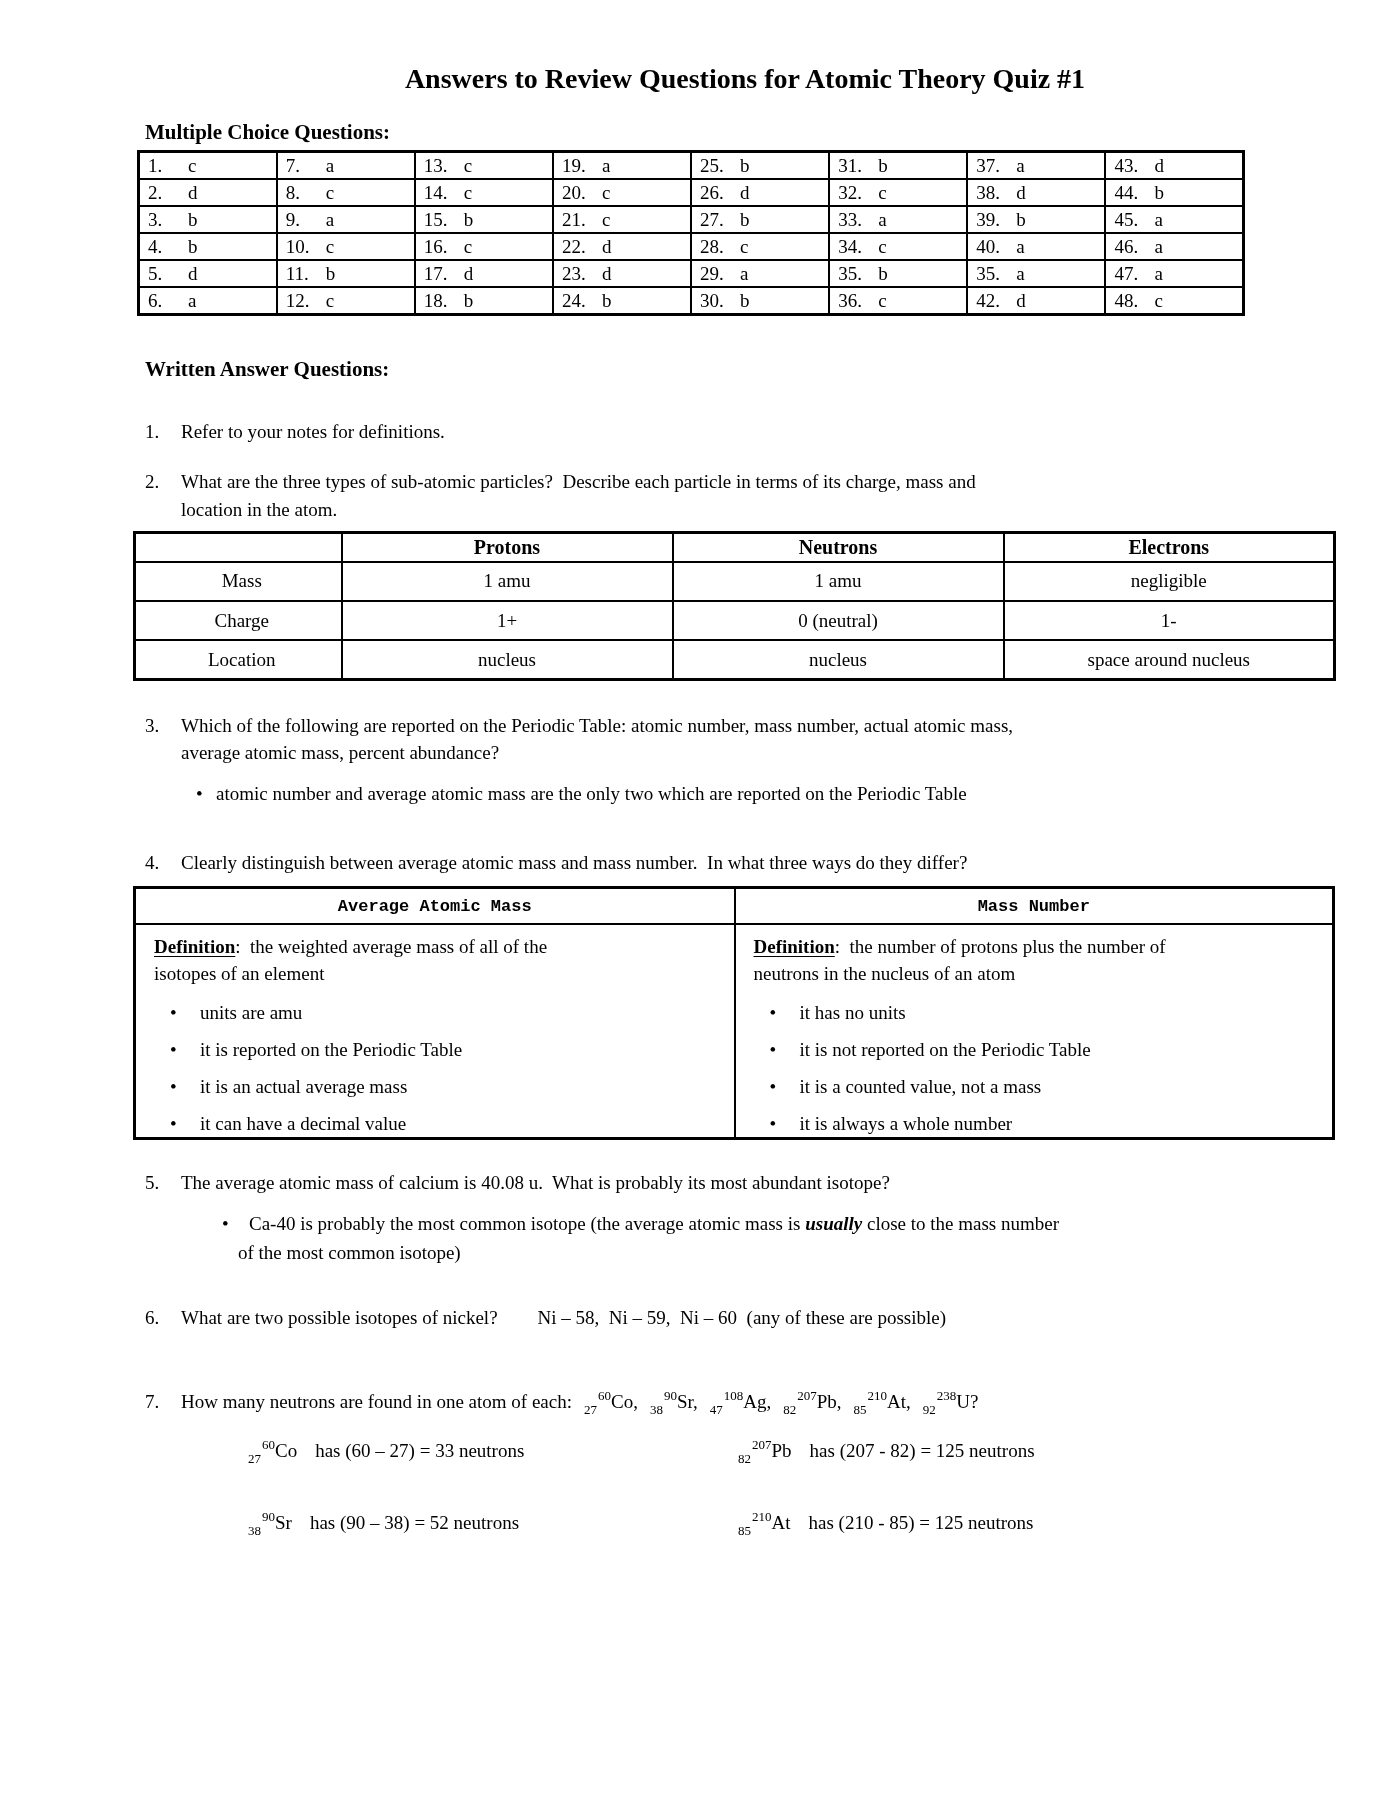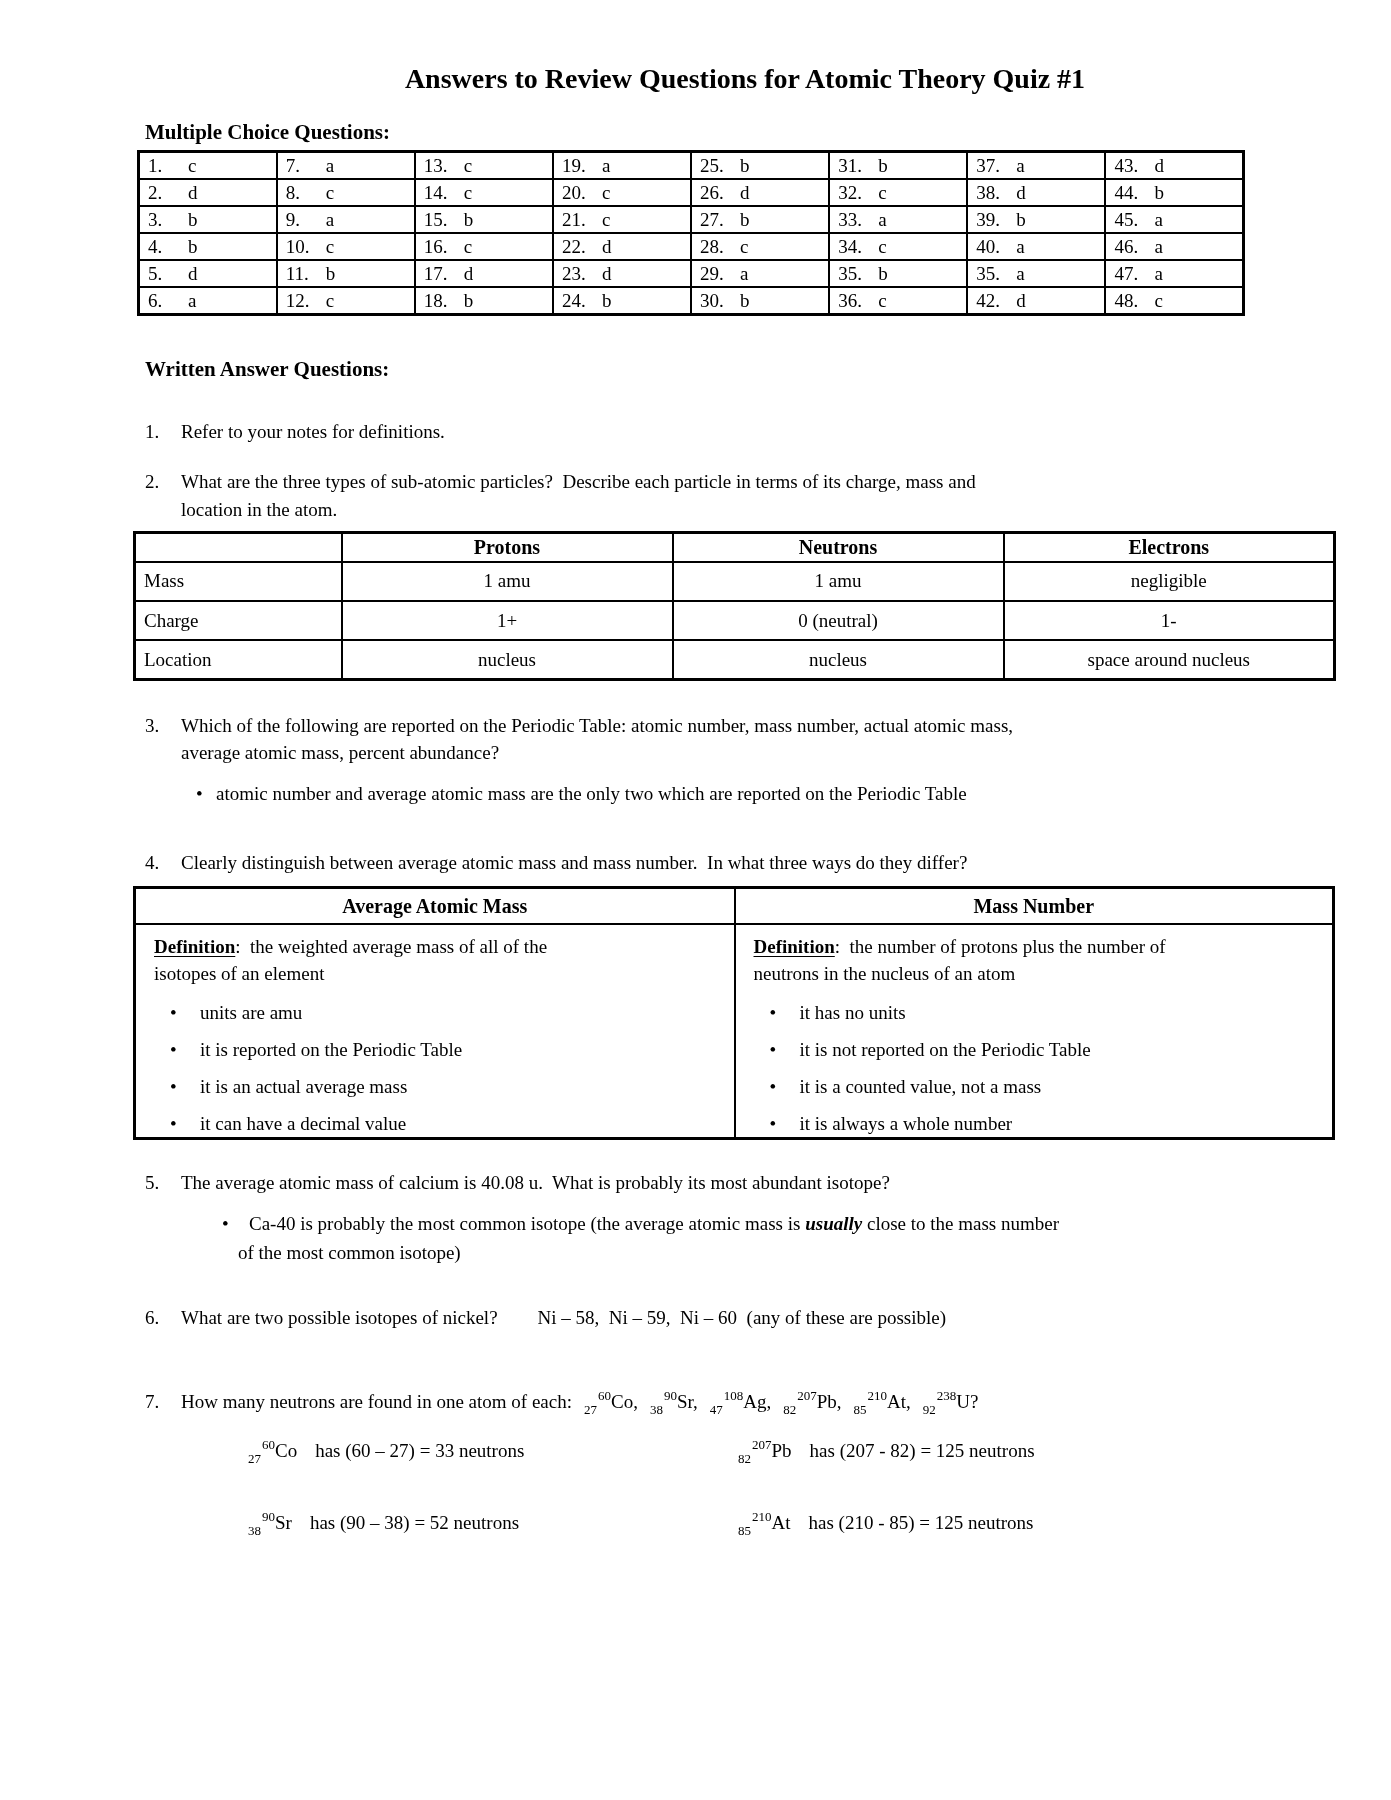--- a/index.html
+++ b/index.html
@@ -17,28 +17,28 @@
   .mc-num{display:inline-block;width:40px;}
 
   .q{left:145px;line-height:28px;}
   .qn{display:inline-block;width:36px;vertical-align:top;}
   .qt{display:inline-block;vertical-align:top;}
   .line{white-space:pre;}
 
   .p-table{left:133px;top:531px;width:1200px;height:150px;border:3px solid #000;table-layout:fixed;}
   .p-table th,.p-table td{border:2px solid #000;font-size:19px;}
   .p-table th{font-size:20px;}
-  .p-table .lab{text-align:left;padding-left:8px;font-weight:normal;}
+  .p-table .lab{text-align:center;padding-left:8px;font-weight:normal;}
   .p-table .val{text-align:center;}
 
   .bullet-row{line-height:28px;}
   .blt{display:inline-block;width:20px;vertical-align:top;}
 
   .cmp-table{left:133px;top:886px;width:1199px;height:252px;border:3px solid #000;table-layout:fixed;}
-  .cmp-table th{border:2px solid #000;height:32px;font-size:20px;}
+  .cmp-table th{border:2px solid #000;height:32px;font-size:17px;font-family:Liberation Mono, monospace;}
   .cmp-table td{border:2px solid #000;vertical-align:top;padding:8px 26px 0 18px;line-height:27px;}
   .def u{text-underline-offset:3px;}
   .cmp-table ul{list-style:none;margin:12px 0 0 0;padding:0;}
   .cmp-table li{margin:10px 0 0 16px;}
   .cmp-table li .blt{width:30px;}
 
   .iso sub{font-size:13px;vertical-align:-6px;line-height:0;}
   .iso sup{font-size:13px;vertical-align:8px;line-height:0;margin-left:1px;}
   .q7iso{margin-left:12px;white-space:pre;}
 

